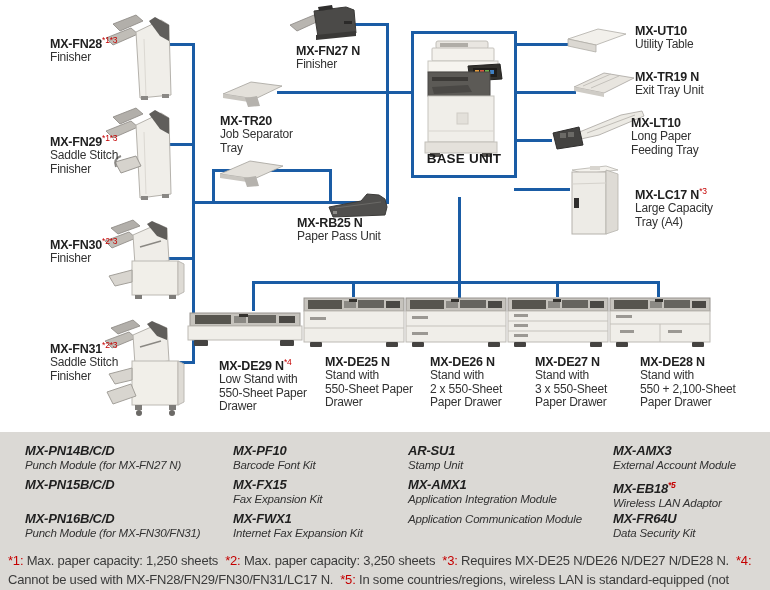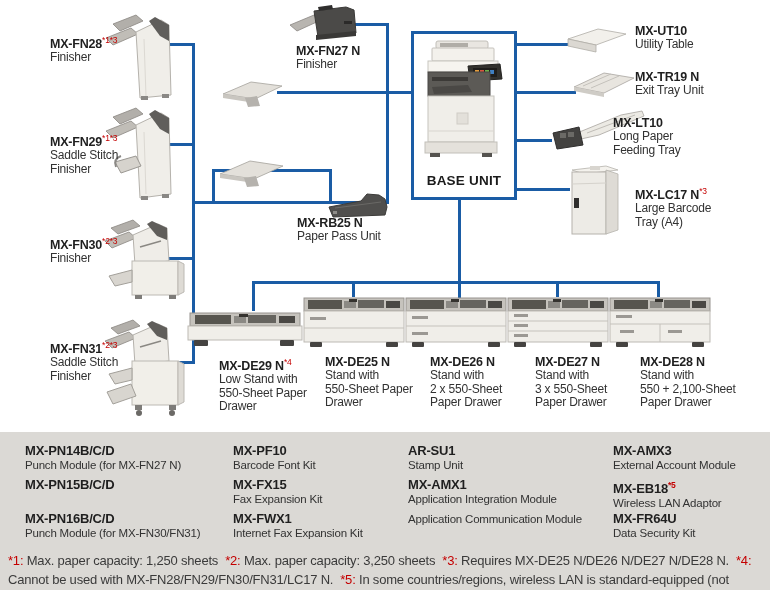--- a/index.html
+++ b/index.html
@@ -9,26 +9,26 @@
     font-family:"Liberation Sans", sans-serif;
     -webkit-font-smoothing:antialiased;
   }
   .line { position:absolute; background:#1a5ca5; z-index:1; }
   .img  { position:absolute; z-index:2; }
   .plabel { position:absolute; z-index:4; }
   .pname { font-size:12.5px; font-weight:bold; color:#1f1f1f; line-height:14px; white-space:nowrap; letter-spacing:-0.2px; }
   .pname sup { color:#c40000; font-size:8.5px; font-weight:normal; }
   .pdesc { font-size:12px; color:#323232; line-height:13.5px; letter-spacing:-0.2px; }
   .pdesc > div { white-space:nowrap; }
-  .base-box { position:absolute; left:411px; top:31px; width:106px; height:169px;
+  .base-box { position:absolute; left:411px; top:31px; width:106px; height:147px;
     border:3px solid #1a5ca5; background:#ffffff; box-sizing:border-box; z-index:3; }
   .base-label { position:absolute; bottom:9px; left:0; width:100%; text-align:center;
     font-size:13.5px; font-weight:bold; color:#1b1b1b; letter-spacing:0.2px; }
   .panel { position:absolute; left:0; top:432px; width:770px; height:158px; background:#dbd9d5; z-index:0; }
-  .acc-item { position:absolute; z-index:4; }
+  .acc-item { position:absolute; z-index:4;font-style:italic; }
   .acc-name { font-size:13px; font-weight:bold; color:#1f1f1f; line-height:14px; white-space:nowrap; letter-spacing:-0.2px; }
   .acc-name sup { color:#c40000; font-size:8.5px; font-weight:bold; }
   .acc-desc { font-size:11.5px; color:#323232; line-height:13px; margin-top:1px; white-space:nowrap; letter-spacing:-0.2px; }
   .footnotes { position:absolute; left:8px; top:551px; width:758px; z-index:4;
     font-size:13px; line-height:19px; color:#3a3a3a; letter-spacing:-0.2px; }
   .fmark { color:#c40000; }
   .fseg { margin-right:7px; }
 </style>
 </head>
 <body>
@@ -296,20 +296,27 @@
       </div>
   </div>
 
   <div class="plabel" style="left:296px;top:44px">
     <div class="pname"><span>MX-FN27 N</span></div>
     <div class="pdesc">
         <div>Finisher</div>
       </div>
   </div>
 
+  <div class="plabel" style="left:220px;top:114px">
+    <div class="pname"><span>MX-TR20</span></div>
+    <div class="pdesc">
+        <div>Job Separator</div>
+        <div>Tray</div>
+      </div>
+  </div>
 
   <div class="plabel" style="left:297px;top:216px">
     <div class="pname"><span>MX-RB25 N</span></div>
     <div class="pdesc">
         <div>Paper Pass Unit</div>
       </div>
   </div>
 
   <div class="plabel" style="left:635px;top:24px">
     <div class="pname"><span>MX-UT10</span></div>
@@ -318,32 +325,32 @@
       </div>
   </div>
 
   <div class="plabel" style="left:635px;top:70px">
     <div class="pname"><span>MX-TR19 N</span></div>
     <div class="pdesc">
         <div>Exit Tray Unit</div>
       </div>
   </div>
 
-  <div class="plabel" style="left:613px;top:116px">
+  <div class="plabel" style="left:631px;top:116px">
     <div class="pname"><span>MX-LT10</span></div>
     <div class="pdesc">
         <div>Long Paper</div>
         <div>Feeding Tray</div>
       </div>
   </div>
 
   <div class="plabel" style="left:635px;top:184px">
     <div class="pname"><span>MX-LC17 N</span><sup>*3</sup></div>
     <div class="pdesc">
-        <div>Large Barcode</div>
+        <div>Large Capacity</div>
         <div>Tray (A4)</div>
       </div>
   </div>
 
   <div class="plabel" style="left:219px;top:355px">
     <div class="pname"><span>MX-DE29 N</span><sup>*4</sup></div>
     <div class="pdesc">
         <div>Low Stand with</div>
         <div>550-Sheet Paper</div>
         <div>Drawer</div>

